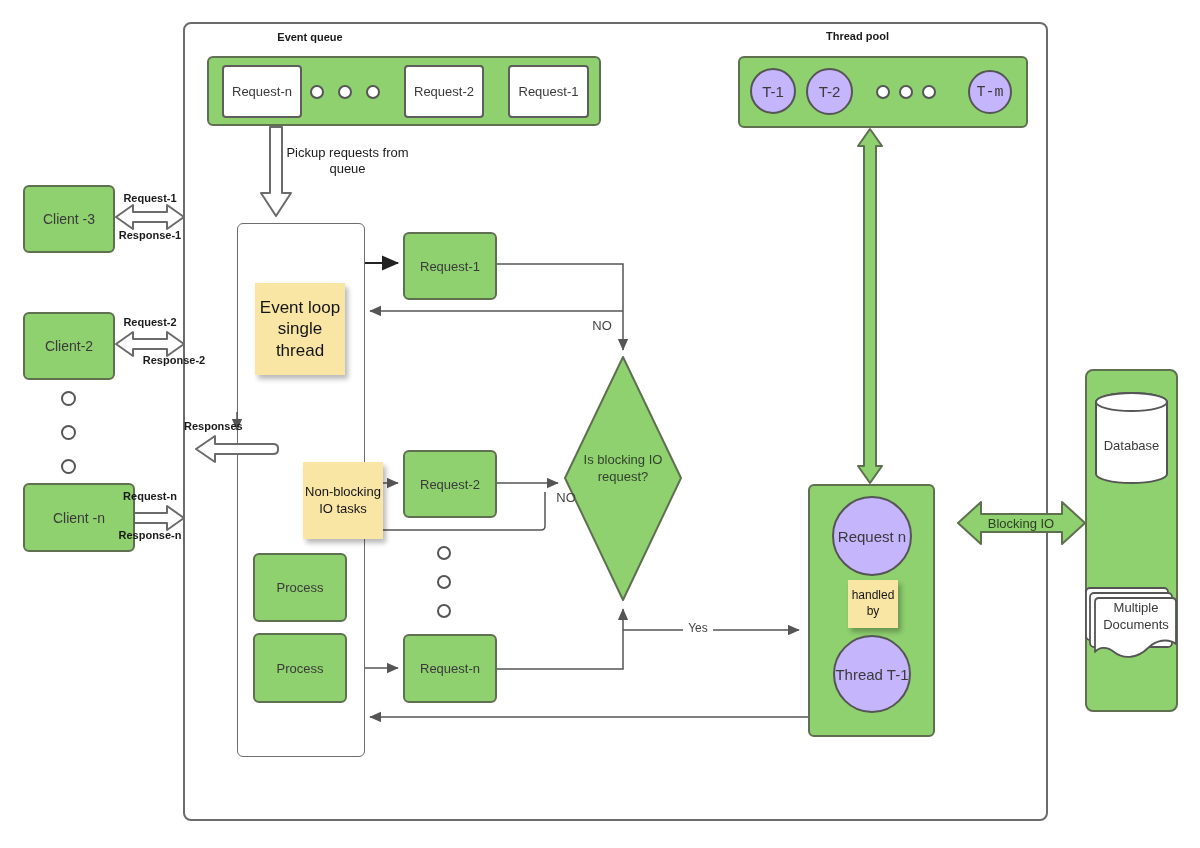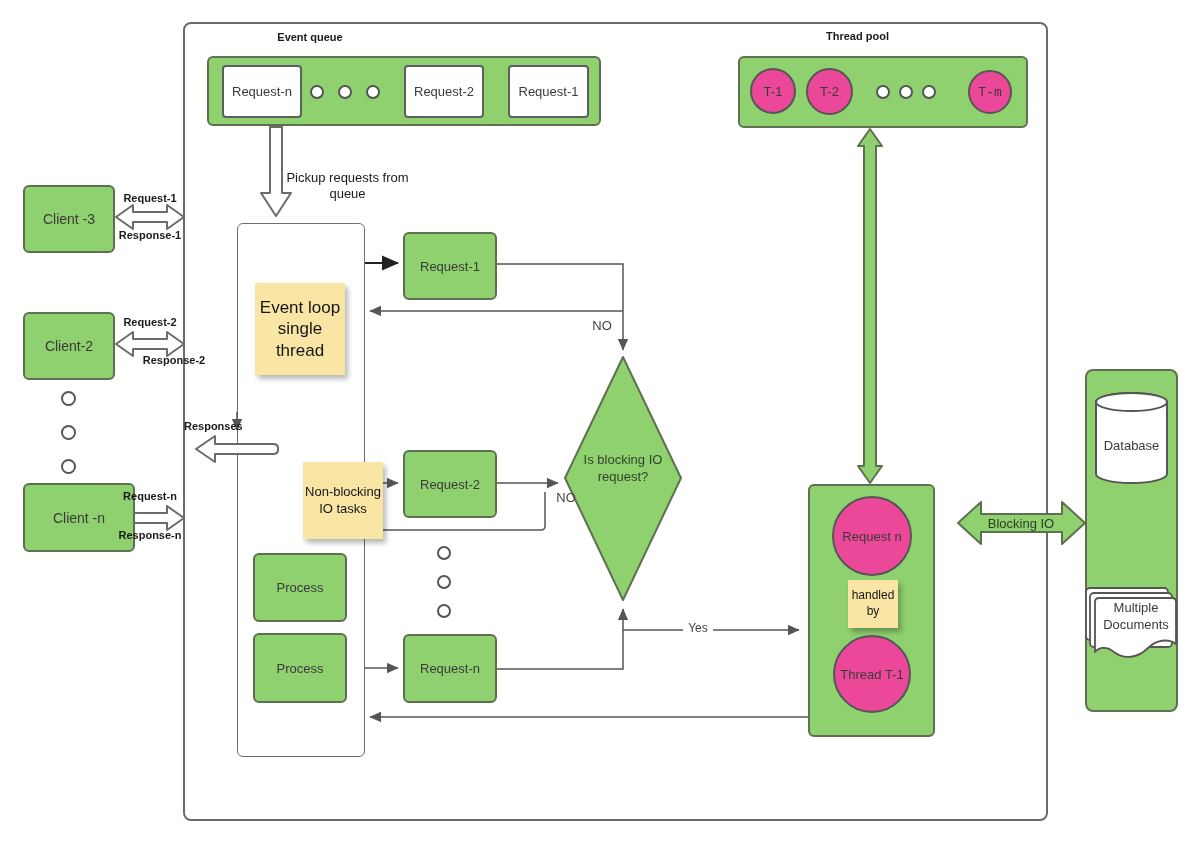--- a/index.html
+++ b/index.html
@@ -11,22 +11,22 @@
   .stage{position:relative;width:1200px;height:848px;overflow:hidden;background:#fff;}
   .abs{position:absolute;box-sizing:border-box;}
   .layer0{z-index:1;}
   .overlay{position:absolute;left:0;top:0;z-index:2;}
   .layer2{z-index:3;}
   .outer{border:2px solid var(--border_gray);border-radius:8px;background:transparent;}
   .green-box{background:var(--green);border:2px solid var(--green_border);border-radius:6px;
     display:flex;align-items:center;justify-content:center;color:#3a3a3a;text-align:center;}
   .white-box{background:#fff;border:2px solid #5e5e5e;border-radius:4px;
     display:flex;align-items:center;justify-content:center;color:#3a3a3a;font-size:13px;text-align:center;}
-  .circle{background:#ec4899;border:2px solid #555;border-radius:50%;
-    display:flex;align-items:center;justify-content:center;color:#3a3a3a;font-size:13px;text-align:center;}
+  .circle{background:#c4b5fd;border:2px solid #555;border-radius:50%;
+    display:flex;align-items:center;justify-content:center;color:#3a3a3a;font-size:15px;text-align:center;}
   .dot{background:#fff;border:2px solid #555;border-radius:50%;}
   .sticky{background:var(--yellow);box-shadow:3px 4px 5px rgba(0,0,0,0.28);
     display:flex;align-items:center;justify-content:center;text-align:center;color:#151515;}
   .lbl{text-align:center;color:#1a1a1a;}
   .bold-lbl{font-weight:bold;font-size:11px;}
   .frame{border:1.5px solid #6e6e6e;border-radius:6px;background:transparent;}
   .conn{fill:none;stroke:var(--line);stroke-width:1.5;}
   .conn.black{stroke:#222;stroke-width:2.2;}
   .white-shape{fill:#fff;stroke:#6b6b6b;stroke-width:2;stroke-linejoin:round;}
   .green-shape{fill:var(--green);stroke:var(--green_border);stroke-width:2;stroke-linejoin:round;}
@@ -88,21 +88,21 @@
 
   <div class="abs layer2 lbl bold-lbl" style="left:245px;top:31px;width:130px;">Event queue</div>
   <div class="abs layer2 lbl bold-lbl" style="left:795px;top:30px;width:125px;">Thread pool</div>
 
   <div class="abs layer2 white-box" style="left:222px;top:65px;width:80px;height:53px;">Request-n</div>
   <div class="abs layer2 dot" style="left:310px;top:85px;width:14px;height:14px;"></div>
   <div class="abs layer2 dot" style="left:338px;top:85px;width:14px;height:14px;"></div>
   <div class="abs layer2 dot" style="left:366px;top:85px;width:14px;height:14px;"></div>
   <div class="abs layer2 white-box" style="left:404px;top:65px;width:80px;height:53px;">Request-2</div>
   <div class="abs layer2 white-box" style="left:508px;top:65px;width:81px;height:53px;">Request-1</div>
-  <div class="abs layer2 lbl" style="left:285px;top:145px;width:125px;font-size:13px;line-height:1.2;margin-top:25px;">Pickup requests from queue</div>
+  <div class="abs layer2 lbl" style="left:285px;top:145px;width:125px;font-size:13px;line-height:1.2;">Pickup requests from queue</div>
 
   <div class="abs layer2 circle" style="left:750px;top:68px;width:46px;height:46px;">T-1</div>
   <div class="abs layer2 circle" style="left:806px;top:68px;width:47px;height:47px;">T-2</div>
   <div class="abs layer2 dot" style="left:876px;top:85px;width:14px;height:14px;"></div>
   <div class="abs layer2 dot" style="left:899px;top:85px;width:14px;height:14px;"></div>
   <div class="abs layer2 dot" style="left:922px;top:85px;width:14px;height:14px;"></div>
   <div class="abs layer2 circle" style="left:968px;top:70px;width:44px;height:44px;font-family:Liberation Mono, monospace;">T-m</div>
 
   <div class="abs layer2 green-box" style="left:23px;top:185px;width:92px;height:68px;font-size:14px;">Client -3</div>
   <div class="abs layer2 lbl bold-lbl" style="left:116px;top:192px;width:68px;">Request-1</div>

